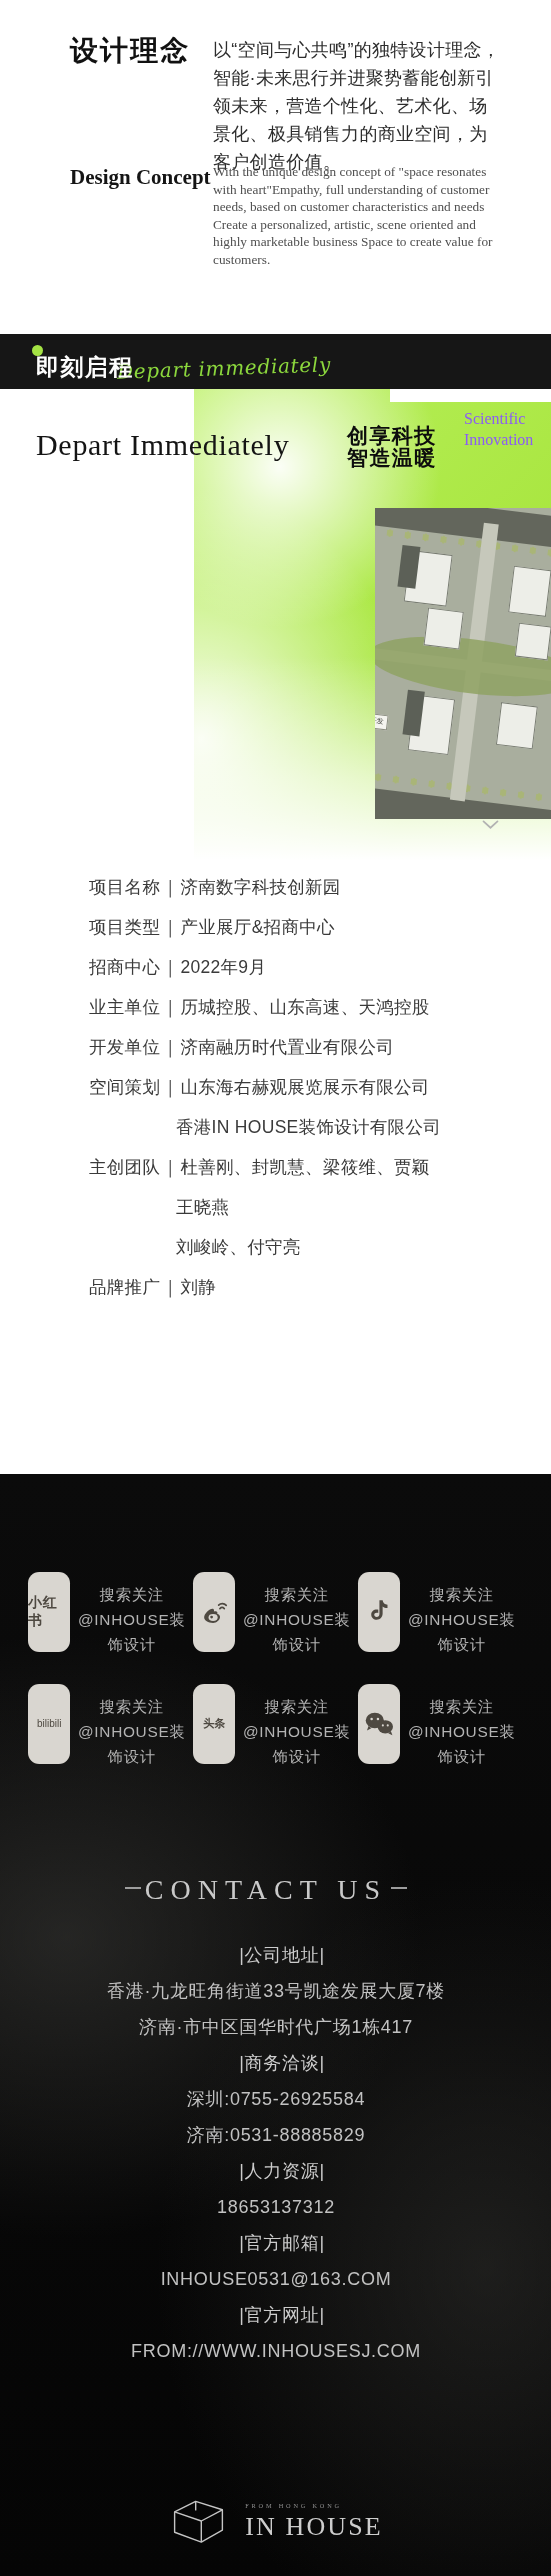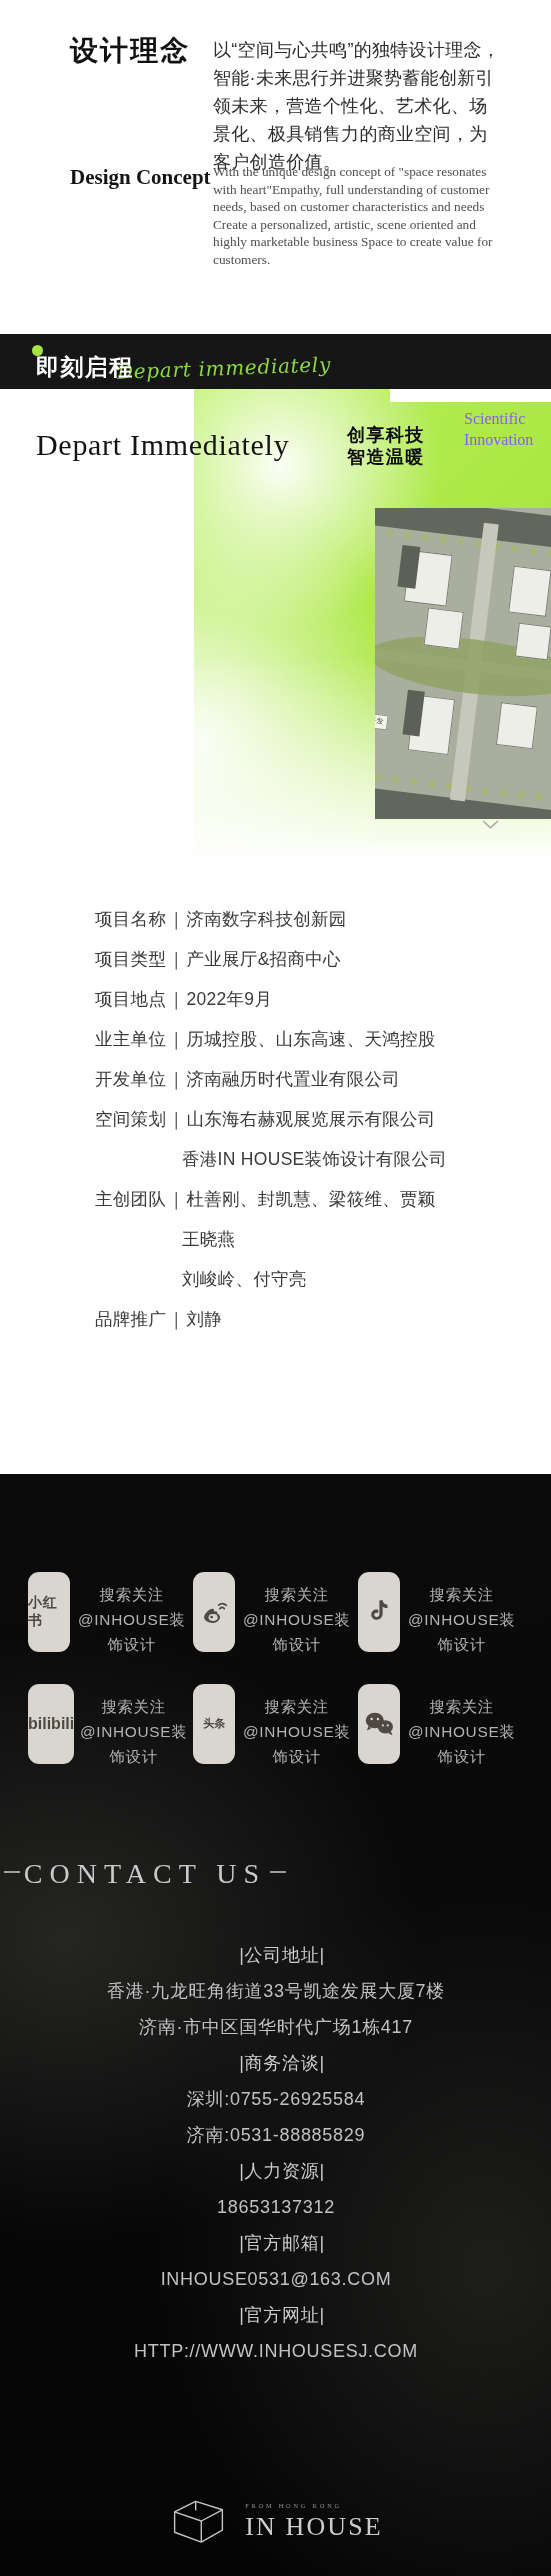--- a/index.html
+++ b/index.html
@@ -28,62 +28,62 @@
   .hero-panel{position:absolute;left:194px;top:389px;width:358px;height:486px;
     background:
       radial-gradient(293px 293px at 24% 16%, rgba(255,255,255,.95), rgba(255,255,255,0) 55%),
       radial-gradient(363px 433px at 2% 72%, rgba(255,255,255,.9), rgba(255,255,255,0) 58%),
       linear-gradient(135deg,#b8f05b,#a9e640 60%,#b3ec50);}
   .hero-panel::after{content:"";position:absolute;left:0;top:0;width:100%;height:100%;
     background:linear-gradient(to bottom, rgba(255,255,255,0) 55%, rgba(255,255,255,.65) 80%, #ffffff 97%);}
   .hero-notch{position:absolute;left:390px;top:389px;width:162px;height:13.3px;background:#ffffff;}
   .hero-heading{position:absolute;left:36px;top:428px;font-size:30px;
     font-family:"Liberation Serif","DejaVu Serif",serif;color:#141414;letter-spacing:0.7px;}
-  .hero-tagline-zh{position:absolute;left:347px;top:425px;font-size:18px;font-weight:700;
+  .hero-tagline-zh{position:absolute;left:347px;top:425px;font-size:21px;font-weight:700;
     line-height:21.7px;color:#0d0d0d;letter-spacing:1.4px;}
   .hero-tagline-en{position:absolute;left:464px;top:408px;font-size:16px;line-height:21px;
     font-family:"Liberation Serif","DejaVu Serif",serif;color:#8b5cf6;}
 
   
   .site-plan{position:absolute;left:375px;top:508px;width:177px;height:311px;overflow:hidden;background:#a9ae9e;}
   .sp-inner{position:absolute;left:-21px;top:-14px;width:231px;height:349px;transform:rotate(7deg);}
   .sp-band{position:absolute;width:252px;height:31px;background:#63665c;}
   .sp-trees{position:absolute;width:252px;height:18px;
     background-image:radial-gradient(circle 5.6px,#a9b673 62%,rgba(0,0,0,0) 63%);
     background-size:18px 15.4px;opacity:.9;}
   .sp-road-v{position:absolute;background:#c6c8bb;}
   .sp-park{position:absolute;background:#8fa263;border-radius:50%;opacity:.85;}
   .sp-bldg{position:absolute;background:#edeee8;border:0.7px solid #797d72;}
   .sp-roof{position:absolute;background:#5c6057;}
   .sp-label{position:absolute;background:#f4f4ef;border:0.7px solid #8a8d80;font-size:7px;color:#3c3f38;
     padding:1.4px 3.5px;white-space:nowrap;}
   .chevron{position:absolute;left:482px;top:820px;}
 
   
-  .project-list{position:absolute;left:95px;top:875px;width:433px;margin-top:32px;}
+  .project-list{position:absolute;left:89px;top:875px;width:433px;}
   .proj-row{height:40px;font-size:17.5px;color:#3a3a3a;letter-spacing:0.3px;white-space:nowrap;}
   .proj-row .ps{margin:0 1.4px;color:#3a3a3a;}
   .proj-row.cont{padding-left:87px;}
 
   
   .footer{position:absolute;left:0;top:1474px;width:552px;height:1102px;
     background:
       radial-gradient(594px 503px at 12% 42%, rgba(66,66,63,.5), rgba(0,0,0,0) 60%),
       radial-gradient(531px 629px at 88% 72%, rgba(58,58,55,.45), rgba(0,0,0,0) 62%),
       linear-gradient(#0b0b0b,#050505);}
   .social-grid{position:absolute;left:28px;top:93px;width:496px;display:flex;flex-wrap:wrap;}
   .social-col{width:165px;display:flex;align-items:center;margin-bottom:21px;}
   .tile{width:54px;height:80px;border-radius:11.2px;background:#d9d6d0;display:flex;
     align-items:center;justify-content:center;color:#4e4941;}
   .tile .glyph-zh{font-size:14px;font-weight:700;letter-spacing:0.7px;}
-  .tile .glyph-latin{font-size:16px;font-weight:700;letter-spacing:0;}
+  .tile .glyph-latin{font-size:10px;font-weight:400;letter-spacing:0;}
   .tile .glyph-big{font-size:11px;font-weight:700;}
   .social-cap{margin-top:15.4px;text-align:center;font-size:15.4px;line-height:25px;color:#b3b3b3;letter-spacing:0.7px;}
 
-  .contact-title-wrap{position:absolute;left:0;top:384px;width:532px;color:#c9c9c9;}
+  .contact-title-wrap{position:absolute;left:0;top:400px;width:532px;text-align:center;color:#c9c9c9;}
   .contact-title{font-size:28px;font-family:"Liberation Serif","DejaVu Serif",serif;
     letter-spacing:7px;display:inline-block;vertical-align:middle;}
   .title-dash{display:inline-block;width:15.4px;height:1.4px;background:#9d9d9d;vertical-align:middle;margin:0 4.2px 4.2px 4.2px;}
   .contact-block{position:absolute;left:0;top:463px;width:552px;text-align:center;}
   .contact-line{line-height:36px;font-size:18px;color:#c2c2c2;letter-spacing:0.7px;}
   .contact-line.hdr{color:#cccccc;padding-left:12px;}
 
   .logo-row{position:absolute;left:0;top:1021px;width:552px;display:flex;justify-content:center;
     align-items:center;gap:17px;}
   .logo-text .tagline{font-size:6.3px;letter-spacing:2.8px;color:#909090;margin-bottom:2.1px;
@@ -142,21 +142,21 @@
 
   <div class="chevron">
     <svg width="17" height="10.5" viewBox="0 0 24 15">
         <path d="M2 2 L12 11 L22 2" stroke="#b2b2b2" stroke-width="2.5" fill="none" stroke-linecap="round"></path>
       </svg>
   </div>
 
   <div class="project-list" id="project-list">
       <div class="proj-row"><span class="pll">项目名称</span><span class="ps">｜</span><span class="pv">济南数字科技创新园</span></div>
       <div class="proj-row"><span class="pll">项目类型</span><span class="ps">｜</span><span class="pv">产业展厅&amp;招商中心</span></div>
-      <div class="proj-row"><span class="pll">项目地点</span><span class="ps">｜</span><span class="pv">2022年9月</span></div>
+      <div class="proj-row"><span class="pll">招商中心</span><span class="ps">｜</span><span class="pv">2022年9月</span></div>
       <div class="proj-row"><span class="pll">业主单位</span><span class="ps">｜</span><span class="pv">历城控股、山东高速、天鸿控股</span></div>
       <div class="proj-row"><span class="pll">开发单位</span><span class="ps">｜</span><span class="pv">济南融历时代置业有限公司</span></div>
       <div class="proj-row"><span class="pll">空间策划</span><span class="ps">｜</span><span class="pv">山东海右赫观展览展示有限公司</span></div>
       <div class="proj-row cont"><span class="pv">香港IN HOUSE装饰设计有限公司</span></div>
       <div class="proj-row"><span class="pll">主创团队</span><span class="ps">｜</span><span class="pv">杜善刚、封凯慧、梁筱维、贾颖</span></div>
       <div class="proj-row cont"><span class="pv">王晓燕</span></div>
       <div class="proj-row cont"><span class="pv">刘峻岭、付守亮</span></div>
       <div class="proj-row"><span class="pll">品牌推广</span><span class="ps">｜</span><span class="pv">刘静</span></div>
     </div>
 
@@ -244,21 +244,21 @@
         <div class="contact-line">香港·九龙旺角街道33号凯途发展大厦7楼</div>
         <div class="contact-line">济南·市中区国华时代广场1栋417</div>
         <div class="contact-line hdr">|商务洽谈|</div>
         <div class="contact-line">深圳:0755-26925584</div>
         <div class="contact-line">济南:0531-88885829</div>
         <div class="contact-line hdr">|人力资源|</div>
         <div class="contact-line">18653137312</div>
         <div class="contact-line hdr">|官方邮箱|</div>
         <div class="contact-line">INHOUSE0531@163.COM</div>
         <div class="contact-line hdr">|官方网址|</div>
-        <div class="contact-line">HTTP://WWW.INHOUSESJ.COM</div>
+        <div class="contact-line">FROM://WWW.INHOUSESJ.COM</div>
       </div>
 
     <div class="logo-row">
       <span>
         <svg width="59" height="52" viewBox="0 0 84 74">
           <g stroke="#c4c4c4" stroke-width="2" fill="none" stroke-linejoin="round">
             <path d="M8 24 L38 9 L76 21 L76 50 L46 67 L8 53 Z"></path>
             <path d="M8 24 L46 37 L76 21"></path>
             <path d="M46 37 L46 67"></path>
             <path d="M38 9 L38 22"></path>

